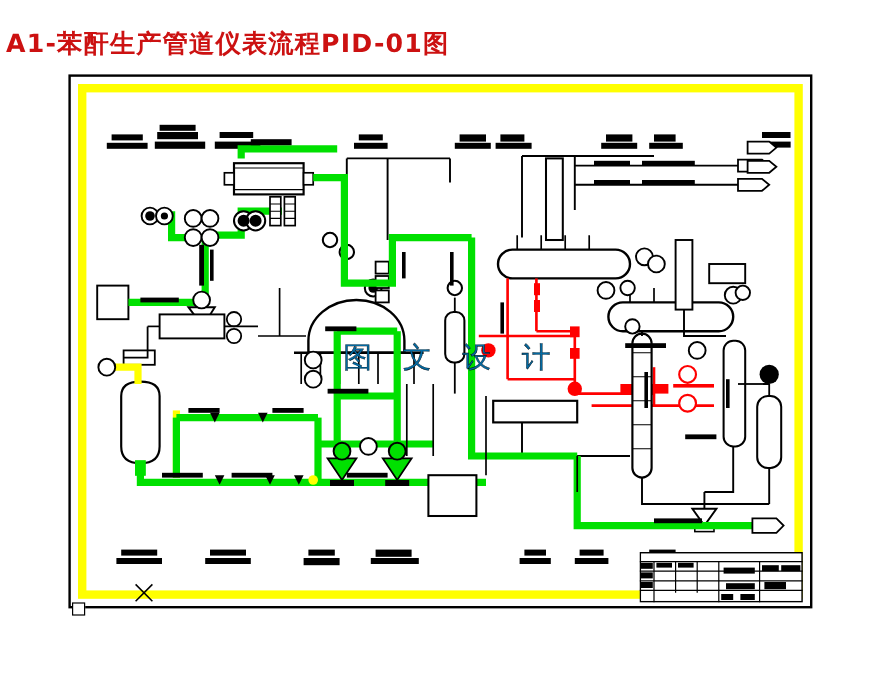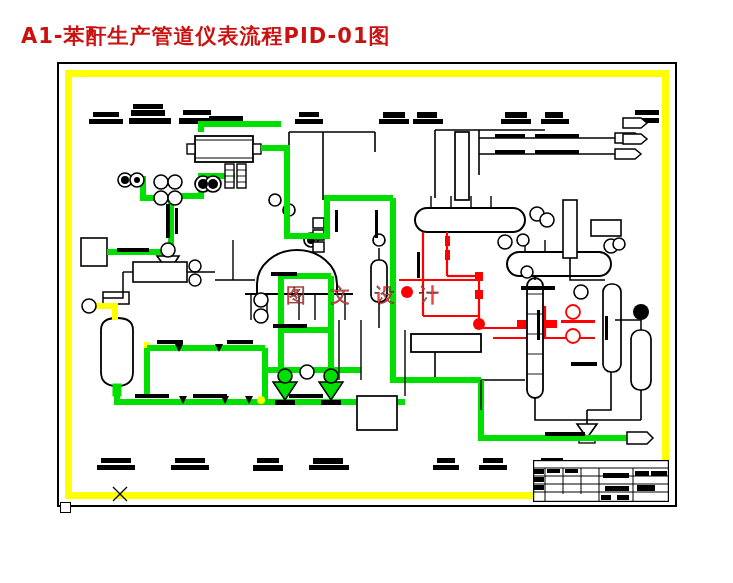--- a/index.html
+++ b/index.html
@@ -5,41 +5,41 @@
   html,body{margin:0;padding:0;background:#ffffff;}
   body{width:733px;height:583px;overflow:hidden;
        font-family:"Liberation Sans","DejaVu Sans",sans-serif;}
   #root{position:relative;width:733px;height:583px;background:#ffffff;}
 
   
   #doc-title{
     position:absolute;left:5px;top:22px;
     font-family:"DejaVu Sans","Liberation Sans",sans-serif;
     font-size:21px;font-weight:bold;letter-spacing:1px;
-    color:#cc1111;white-space:nowrap;margin-left:16px;
+    color:#cc1111;white-space:nowrap;
   }
 
   
   #sheet{position:absolute;left:57px;top:62px;width:620px;height:445px;}
   #sheet-outer{position:absolute;inset:0;border:2px solid #000;box-sizing:border-box;background:#fff;}
   #sheet-yellow{position:absolute;left:8px;top:8px;right:8px;bottom:8px;
                 border:7px solid #ffff00;box-sizing:border-box;}
   #canvas-area{position:absolute;left:18px;top:18px;right:18px;bottom:18px;overflow:hidden;}
   svg.dwg{position:absolute;left:0;top:0;width:100%;height:100%;}
 
   
   #grip-square{position:absolute;left:60px;top:502px;width:11px;height:11px;
                border:1.5px solid #000;box-sizing:border-box;background:#fff;}
   #grip-x{position:absolute;left:112px;top:486px;width:16px;height:16px;}
 
   
   #watermark{
     position:absolute;left:286px;top:282px;
     font-family:"DejaVu Serif","Liberation Serif",serif;
-    font-size:20px;color:#ef4444;letter-spacing:9px;white-space:nowrap;
+    font-size:24px;color:#0369a1;letter-spacing:9px;white-space:nowrap;
     -webkit-text-stroke:0.3px #000;
   }
 </style>
 </head>
 <body>
 
 <div id="root">
 
   <div id="doc-title">A1-苯酐生产管道仪表流程PID-01图</div>
 

